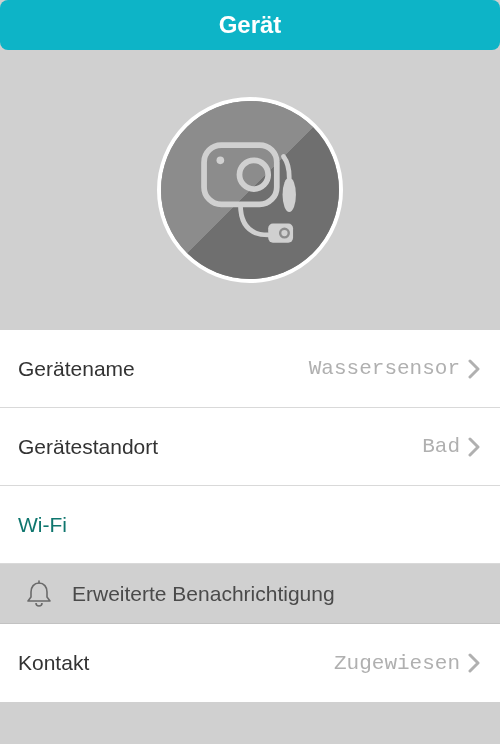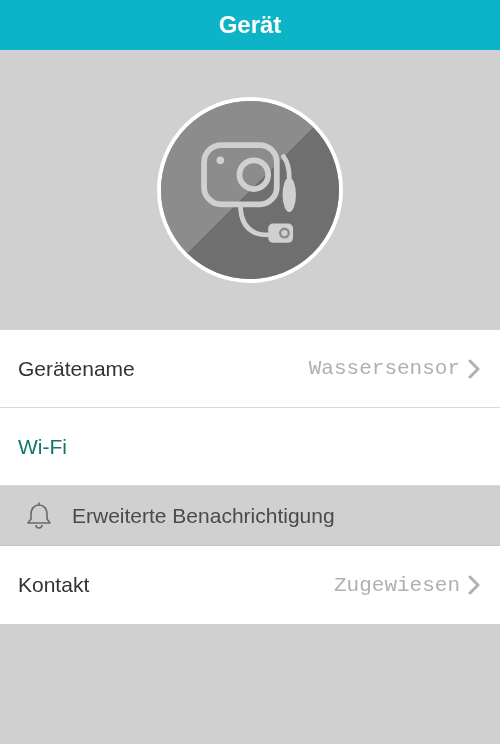--- a/index.html
+++ b/index.html
@@ -4,20 +4,21 @@
 <style>
 * { box-sizing: border-box; margin: 0; padding: 0; font-family: -apple-system, "Helvetica Neue", Arial, sans-serif; }
 html, body { width: 500px; height: 744px; background: #d0d0d0; overflow: hidden; }
 
 .header {
   height: 50px;
   background: #0db4c7;
   display: flex;
   align-items: center;
   justify-content: center;
+  border-radius: 8px;
 }
 .header-title {
   color: #ffffff;
   font-size: 24px;
   font-weight: 700;
 }
 
 .hero {
   height: 280px;
   background: #d0d0d0;
@@ -118,20 +119,30 @@
     <span class="label">Gerätename</span>
     <span class="spacer"></span>
     <span class="value">Wassersensor</span>
     <span class="chevron-wrap">
       <svg width="12" height="20" viewBox="0 0 12 20">
           <path d="M2 2 L10 10 L2 18" fill="none" stroke="#b0b0b0" stroke-width="3" stroke-linecap="round" stroke-linejoin="round"></path>
         </svg>
     </span>
   </div>
 
+  <div class="row">
+    <span class="label">Gerätestandort</span>
+    <span class="spacer"></span>
+    <span class="value">Bad</span>
+    <span class="chevron-wrap">
+      <svg width="12" height="20" viewBox="0 0 12 20">
+          <path d="M2 2 L10 10 L2 18" fill="none" stroke="#b0b0b0" stroke-width="3" stroke-linecap="round" stroke-linejoin="round"></path>
+        </svg>
+    </span>
+  </div>
 
   <div class="row disabled">
     <span class="label">Wi-Fi</span>
     <span class="spacer"></span>
   </div>
 
   <div class="row section-header">
     <span class="bell-wrap">
       <svg width="30" height="30" viewBox="0 0 30 30">
         <path d="M 15 4 C 15 4 15 4 15 4 C 10 4 7 8 7 13 L 7 18 L 4 22 L 26 22 L 23 18 L 23 13 C 23 8 20 4 15 4 Z" fill="none" stroke="#6a6a6a" stroke-width="1.6" stroke-linejoin="round"></path>

